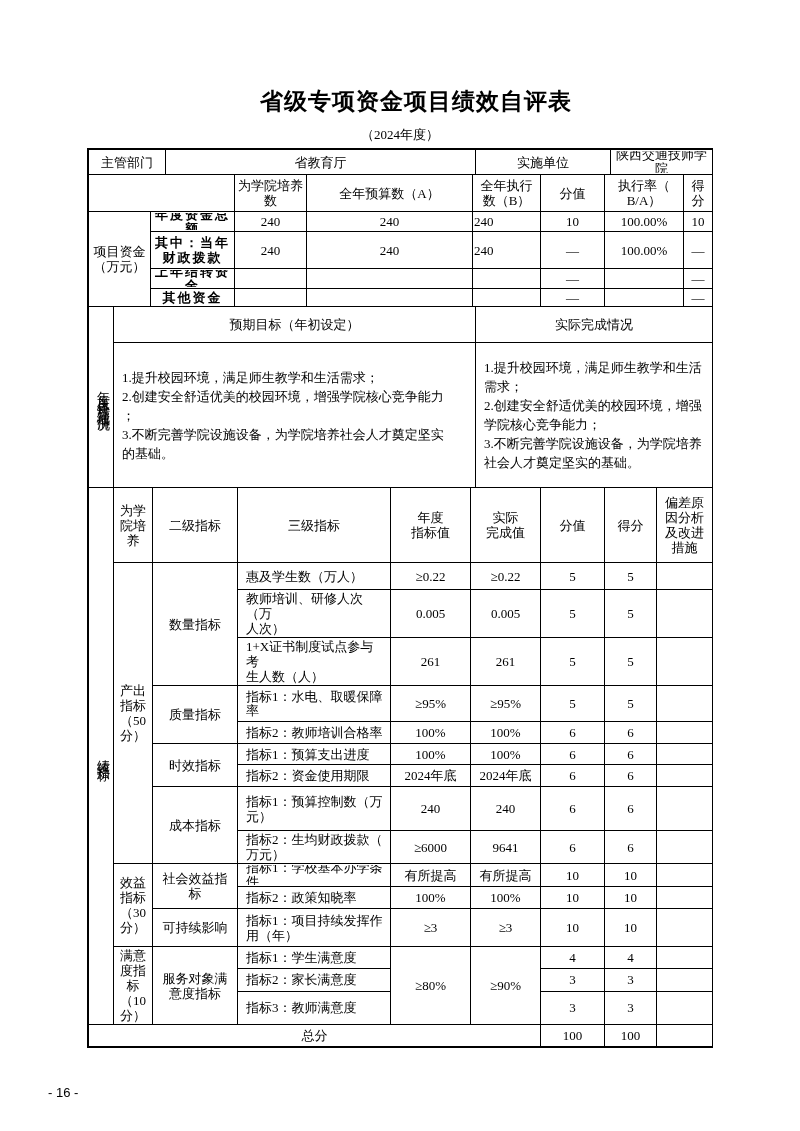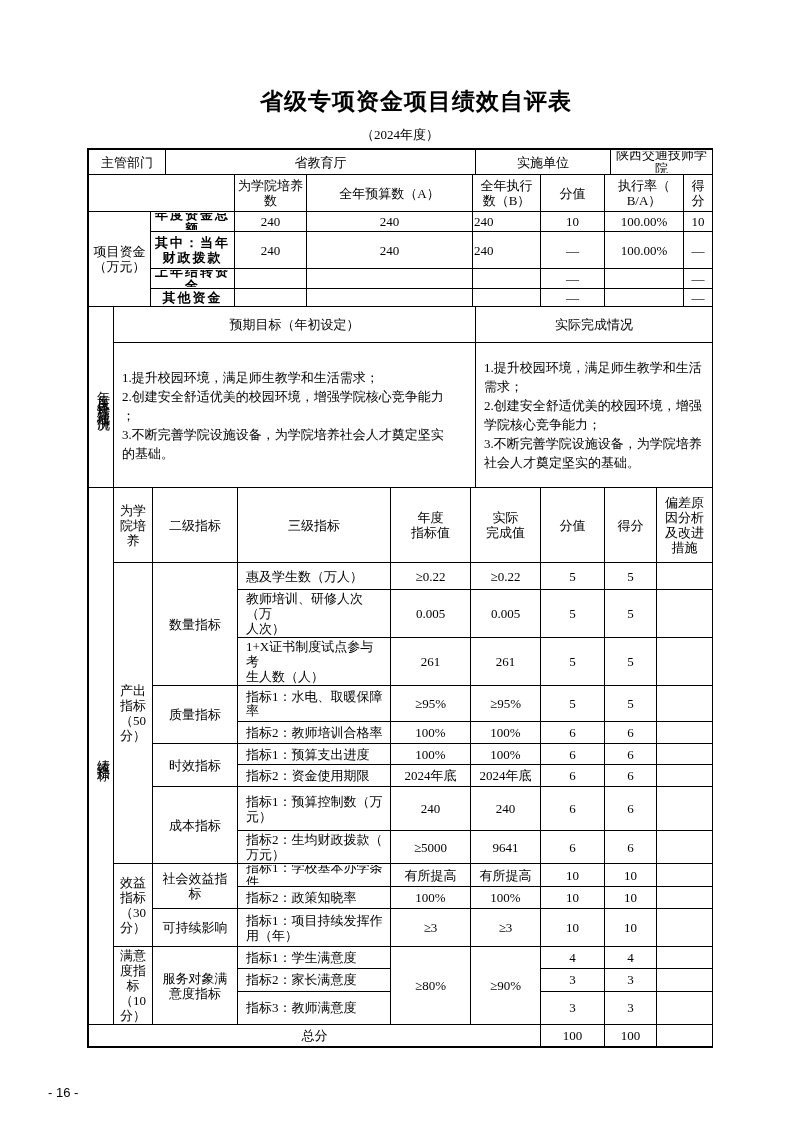--- a/index.html
+++ b/index.html
@@ -463,21 +463,21 @@
             <div class="cell">6</div>
           </td>
       <td></td>
     </tr>
     <tr style="height:27px">
       <td class="l">
             <div class="cell">指标2：生均财政拨款（
 万元）</div>
           </td>
       <td>
-            <div class="cell">≥5000</div>
+            <div class="cell">≥6000</div>
           </td>
       <td>
             <div class="cell">9641</div>
           </td>
       <td>
             <div class="cell">6</div>
           </td>
       <td>
             <div class="cell">6</div>
           </td>

